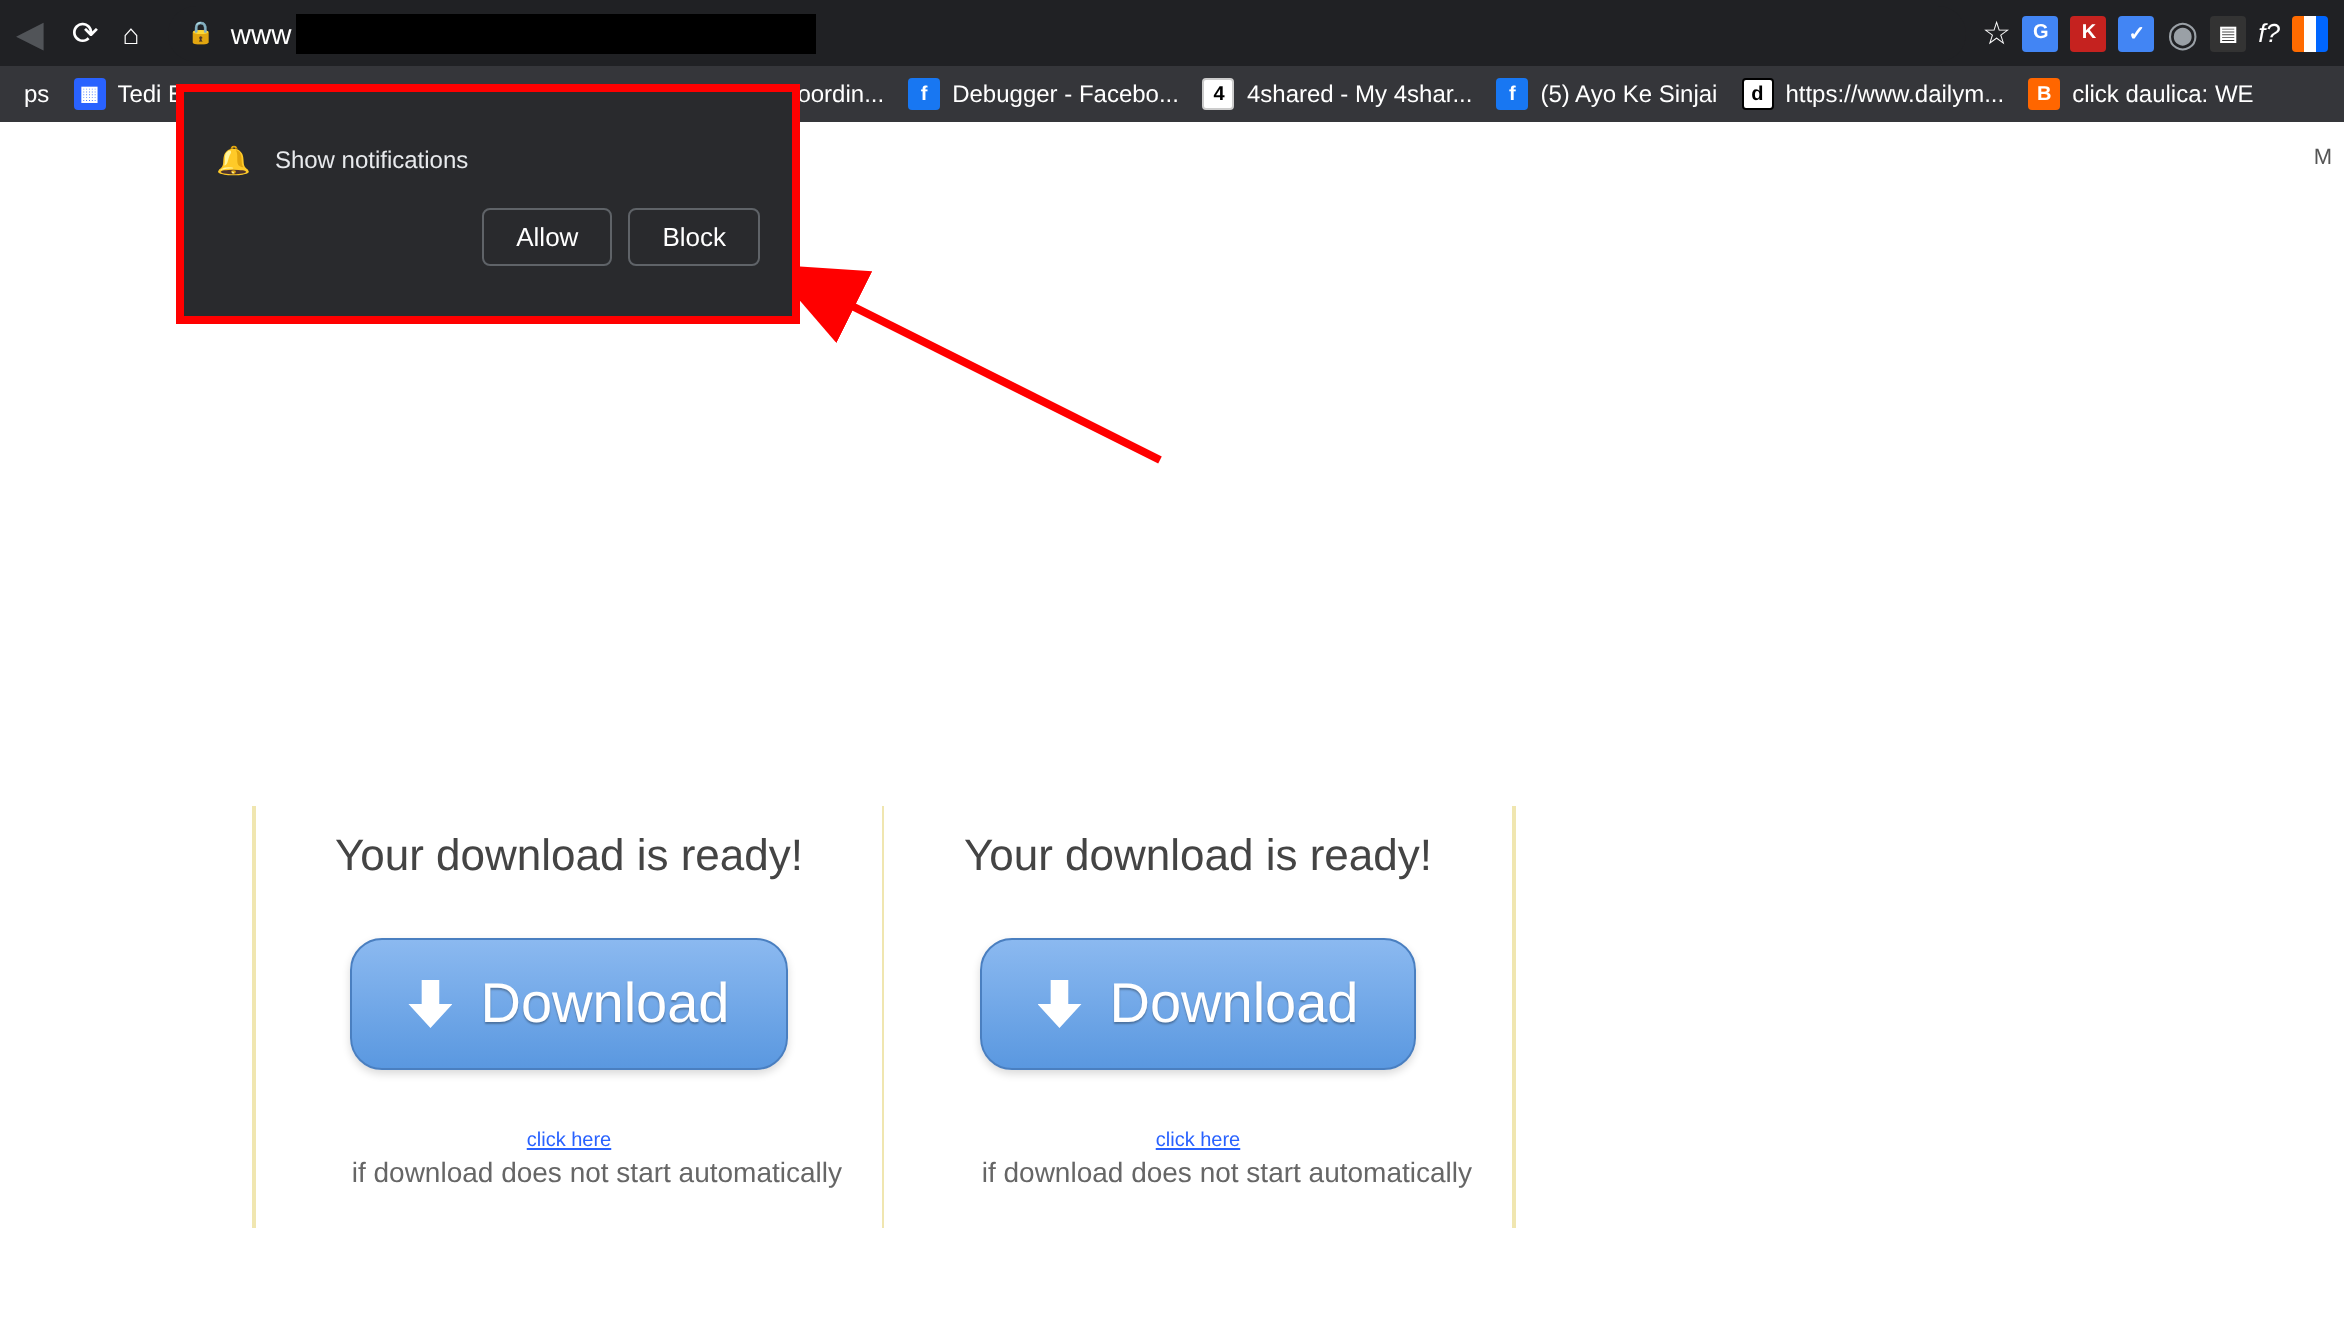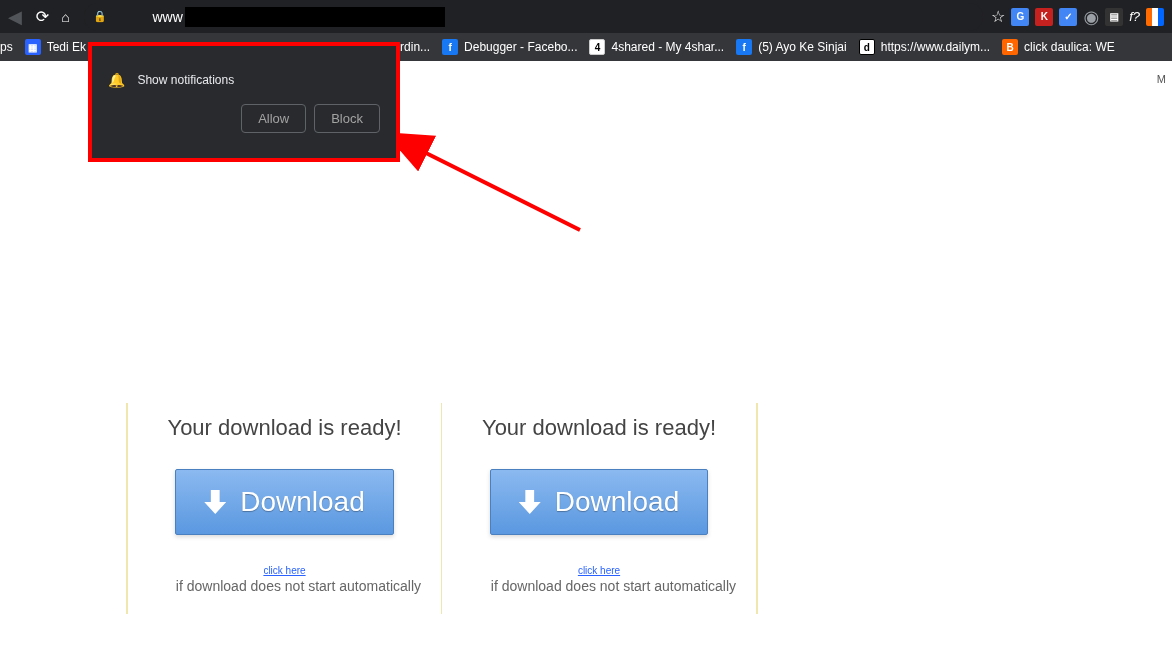--- a/index.html
+++ b/index.html
@@ -6,68 +6,68 @@
     body { font-family: Arial, sans-serif; background: #fff; width: 1172px; height: 659px; overflow: hidden; position: relative; }
     
     
     .browser-top { background: #202124; height: 33px; display: flex; align-items: center; padding: 0 4px; }
     .nav-arrows { display: flex; gap: 2px; margin-right: 4px; opacity: 0.4; }
     .nav-arrow { color: #9aa0a6; font-size: 18px; padding: 4px; }
     .reload-icon { color: #fff; font-size: 16px; margin: 0 6px; }
     .home-icon-top { color: #fff; font-size: 14px; margin: 0 6px; }
     .address-bar { flex: 1; background: #202124; height: 28px; border-radius: 14px; display: flex; align-items: center; padding: 0 10px; margin: 0 8px; }
     .lock-icon { color: #9aa0a6; font-size: 11px; margin-right: 8px; }
-    .url-text { color: #fff; font-size: 14px; margin-left: 37px; }
+    .url-text { color: #fff; font-size: 14px; }
     .url-redacted { background: #000; width: 260px; height: 20px; margin-left: 2px; }
     .toolbar-icons { display: flex; align-items: center; gap: 6px; padding-right: 4px; }
     .star-icon { color: #fff; font-size: 16px; }
     .ext-icon { width: 18px; height: 18px; border-radius: 2px; display: flex; align-items: center; justify-content: center; font-size: 10px; font-weight: bold; }
     .ext-blue { background: #4285f4; color: #fff; }
     .ext-red { background: #c5221f; color: #fff; }
     .ext-check { background: #4285f4; color: #fff; }
     .ext-gray { color: #9aa0a6; font-size: 18px; }
     .ext-dark { background: #333; color: #fff; }
     .ext-f { color: #fff; font-style: italic; font-size: 13px; }
     .ext-stripe { background: linear-gradient(90deg, #ff6b00 33%, #fff 33% 66%, #0066ff 66%); }
     
     
-    .bookmarks-bar { background: #35363a; height: 28px; display: flex; align-items: center; padding: 0 0; gap: 12px; }
+    .bookmarks-bar { background: #35363a; height: 28px; display: flex; align-items: center; padding: 0 12px; gap: 12px; }
     .bookmark-item { display: flex; align-items: center; gap: 6px; color: #fff; font-size: 12px; white-space: nowrap; cursor: pointer; }
     .bookmark-icon { width: 16px; height: 16px; border-radius: 2px; display: flex; align-items: center; justify-content: center; font-size: 10px; font-weight: bold; }
     .bm-blue { background: #2962ff; color: #fff; }
     .bm-fb { background: #1877f2; color: #fff; }
     .bm-4s { background: #fff; color: #000; border: 1px solid #ccc; }
     .bm-d { background: #fff; color: #000; border: 1px solid #000; }
     .bm-b { background: #ff6600; color: #fff; }
     
     
     .notification-highlight { position: absolute; top: 42px; left: 88px; width: 312px; height: 120px; border: 4px solid #ff0000; z-index: 100; }
     .notification-popup { position: absolute; top: 46px; left: 92px; width: 304px; height: 112px; background: #292a2d; z-index: 101; padding: 14px 16px; color: #e8eaed; }
     .popup-header { display: flex; justify-content: space-between; align-items: flex-start; }
     .popup-title { font-size: 13px; }
     .close-icon { color: #e8eaed; font-size: 14px; cursor: pointer; font-weight: bold; }
     .popup-body { display: flex; align-items: center; gap: 12px; margin-top: 12px; }
     .bell-icon { color: #9aa0a6; font-size: 14px; }
     .popup-text { font-size: 12px; }
     .popup-buttons { display: flex; gap: 8px; justify-content: flex-end; margin-top: 16px; }
-    .popup-btn { background: transparent; border: 1px solid #5f6368; color: #a3a3a3; padding: 6px 16px; border-radius: 4px; font-size: 13px; cursor: pointer; }
+    .popup-btn { background: transparent; border: 1px solid #5f6368; color: #ffffff; padding: 6px 16px; border-radius: 4px; font-size: 13px; cursor: pointer; }
     
     
     .arrow-annotation { position: absolute; top: 130px; left: 400px; z-index: 99; }
     
     
     .page-content { position: absolute; top: 61px; left: 0; right: 0; bottom: 0; background: #fff; }
     .m-label { position: absolute; top: 12px; right: 6px; font-size: 11px; color: #555; }
     
     .download-section { position: absolute; top: 342px; left: 126px; display: flex; gap: 20px; }
     .download-container { border-left: 2px solid #f0e6b0; border-right: 2px solid #f0e6b0; }
     .download-card { width: 314px; padding: 12px 20px 20px; text-align: center; }
     .download-card.first { border-right: 1px solid #f0e6b0; }
     .download-title { font-size: 22px; color: #444; margin-bottom: 28px; font-weight: normal; }
-    .download-btn { background: linear-gradient(to bottom, #8bb9f0, #5a98e0); border: 1px solid #4a7fc0; border-radius: 2px; padding: 16px 28px; display: inline-flex; align-items: center; gap: 14px; cursor: pointer; box-shadow: 0 2px 4px rgba(0,0,0,0.15); }
+    .download-btn { background: linear-gradient(to bottom, #8bb9f0, #5a98e0); border: 1px solid #4a7fc0; border-radius: 16px; padding: 16px 28px; display: inline-flex; align-items: center; gap: 14px; cursor: pointer; box-shadow: 0 2px 4px rgba(0,0,0,0.15); }
     .download-arrow { width: 22px; height: 24px; background: #fff; clip-path: polygon(30% 0, 70% 0, 70% 50%, 100% 50%, 50% 100%, 0 50%, 30% 50%); }
     .download-btn-text { color: #fff; font-size: 28px; font-weight: normal; text-shadow: 0 1px 1px rgba(0,0,0,0.3); }
     .click-here { color: #2962ff; text-decoration: underline; font-size: 10px; margin-top: 30px; display: block; cursor: pointer; }
     .auto-text { color: #666; font-size: 14px; margin-top: 2px; text-align: right; }
   </style>
 </head>
 <body>
 
 <div class="browser-top">
   <div class="nav-arrows">

